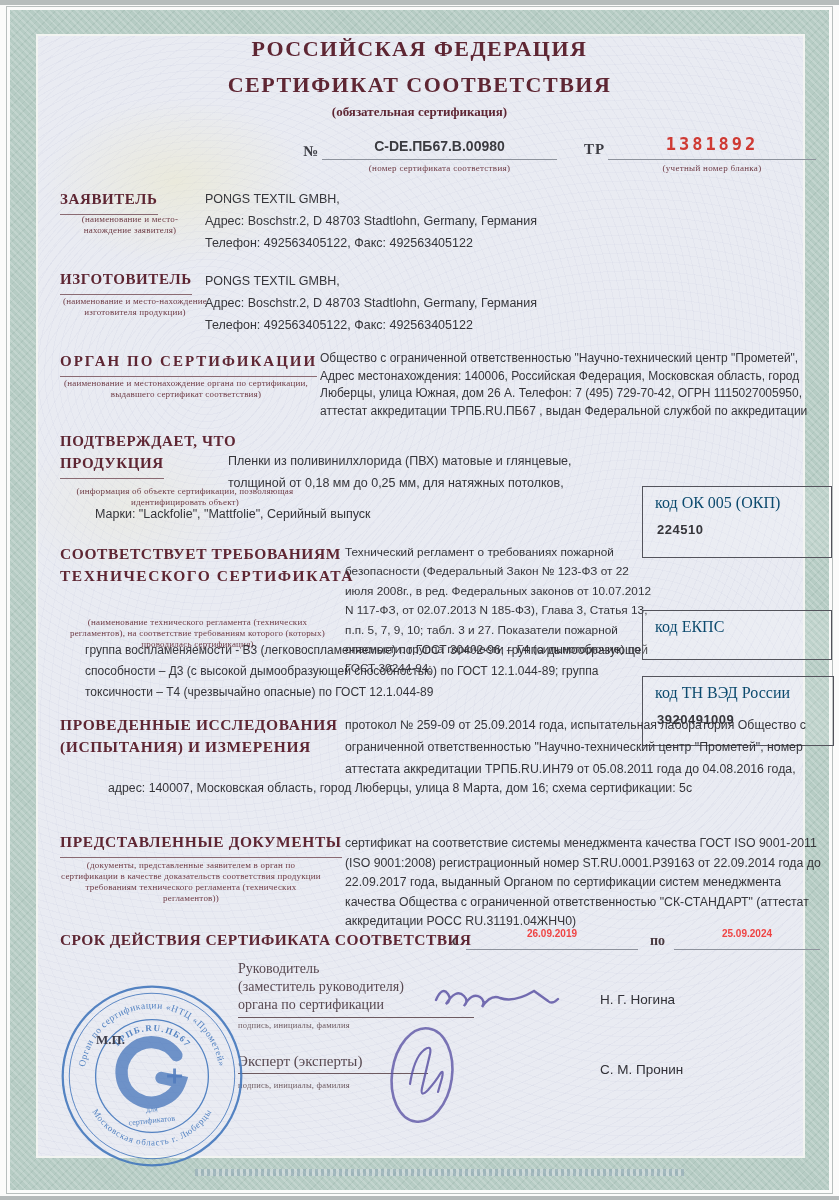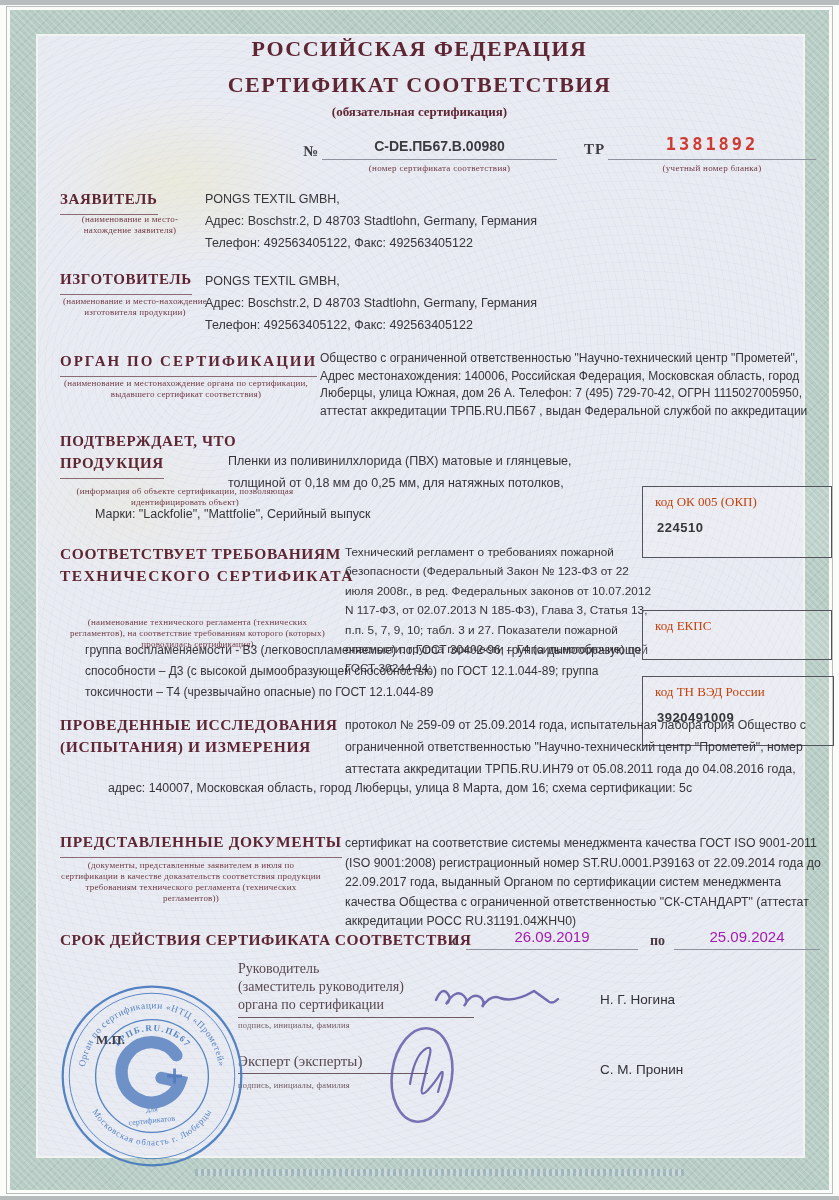--- a/index.html
+++ b/index.html
@@ -42,29 +42,29 @@
   .sec-head { font-size:15px; letter-spacing:0.6px; line-height:22px; }
   .sec-head.u { border-bottom:1px solid #8a6a72; padding-bottom:4px; }
   .sec-caption {
     font-family:"Liberation Serif", serif; color:#6d3a44; font-size:9px; line-height:11px; letter-spacing:0.2px;text-align:center;
   }
   .body-txt { font-size:12.5px; line-height:22px; color:#35353a; }
   .body-par { font-size:12px; line-height:17.5px; color:#35353a; }
   .underfield { border-bottom:1px solid #8d929c; text-align:center; }
   .fld-caption { font-family:"Liberation Serif", serif; color:#6d3a44; font-size:9px; text-align:center; letter-spacing:0.3px; }
   .code-box { border:1px solid #53535b; background:rgba(255,255,255,0.12); }
-  .code-label { font-family:"Liberation Serif", serif; color:#c2410c; font-size:13px; padding:7px 0 0 12px; }
+  .code-label { font-family:"Liberation Serif", serif; color:#0c4a6e; font-size:16px; padding:7px 0 0 12px; }
   .code-value { font-size:13px; font-weight:bold; color:#35353a; padding:10px 0 0 14px; letter-spacing:0.5px; }
   .role-txt { font-family:"Liberation Serif", serif; color:#574850; font-size:14px; line-height:18px; }
   .sig-caption { font-family:"Liberation Serif", serif; color:#6d5a60; font-size:8.5px; letter-spacing:0.2px; }
   .name-txt { font-size:13.5px; color:#303036; }
   .mp-label { font-family:"Liberation Serif", serif; font-weight:bold; font-size:13px; color:#3c3c4a; }
   .red-num { color:#cf3a33; font-weight:bold; font-size:17px; letter-spacing:3px; font-family:"DejaVu Sans Mono", monospace; }
   .num-val { font-size:14px; font-weight:bold; color:#3b3b40; }
-  .date-val { font-size:15px; font-weight:normal; color:#a21caf; }
+  .date-val { font-size:10px; font-weight:bold; color:#ef4444; }
 </style>
 </head>
 <body>
 
 <div class="cert">
   <div class="scan-edge-top"></div>
   <div class="outer-line"></div>
   <div class="green-band">
     <div class="microprint"></div>
   </div>
@@ -127,21 +127,21 @@
     <div class="code-label">код ТН ВЭД России</div>
     <div class="code-value">3920491009</div>
   </div>
 
   <div class="abs h-main sec-head" style="left:60px; top:714px; font-size:15.5px;">ПРОВЕДЕННЫЕ ИССЛЕДОВАНИЯ</div>
   <div class="abs h-main sec-head" style="left:60px; top:736px; font-size:15.5px;">(ИСПЫТАНИЯ) И ИЗМЕРЕНИЯ</div>
   <div class="abs body-par" style="left:345px; top:714px; width:492px; font-size:12.3px; line-height:22px;">протокол № 259-09 от 25.09.2014 года, испытательная лаборатория Общество с ограниченной ответственностью "Научно-технический центр "Прометей", номер аттестата аккредитации ТРПБ.RU.ИН79 от 05.08.2011 года до 04.08.2016 года,</div>
   <div class="abs body-par" style="left:108px; top:780px; width:660px; font-size:12.3px;">адрес: 140007,  Московская область, город Люберцы, улица 8 Марта, дом 16; схема сертификации: 5с</div>
 
   <div class="abs h-main sec-head u" style="left:60px; top:831px; font-size:15.5px;">ПРЕДСТАВЛЕННЫЕ ДОКУМЕНТЫ</div>
-  <div class="abs sec-caption" style="left:60px; top:860px; width:262px;">(документы, представленные заявителем в июля по сертификации в качестве доказательств соответствия продукции требованиям технического регламента (технических регламентов))</div>
+  <div class="abs sec-caption" style="left:60px; top:860px; width:262px;">(документы, представленные заявителем в орган по сертификации в качестве доказательств соответствия продукции требованиям технического регламента (технических регламентов))</div>
   <div class="abs body-par" style="left:345px; top:834px; width:485px; font-size:12.3px; line-height:19.5px;">сертификат на соответствие системы менеджмента качества ГОСТ ISO 9001-2011 (ISO 9001:2008) регистрационный номер ST.RU.0001.P39163 от 22.09.2014 года до 22.09.2017 года, выданный Органом по сертификации систем менеджмента качества Общества с ограниченной ответственностью "СК-СТАНДАРТ" (аттестат аккредитации РОСС RU.31191.04ЖНЧ0)</div>
 
   <div class="abs h-main" style="left:60px; top:931px; font-size:15.5px; letter-spacing:0.4px;">СРОК ДЕЙСТВИЯ СЕРТИФИКАТА СООТВЕТСТВИЯ</div>
   <div class="abs serif" style="left:452px; top:933px; font-size:14px; font-weight:bold; color:#4a3a40;">с</div>
   <div class="abs underfield date-val" style="left:466px; top:928px; width:172px; height:22px;">26.09.2019</div>
   <div class="abs serif" style="left:650px; top:933px; font-size:14px; font-weight:bold; color:#4a3a40;">по</div>
   <div class="abs underfield date-val" style="left:674px; top:928px; width:146px; height:22px;">25.09.2024</div>
 
   <div class="abs" style="left:238px; top:960px; width:236px; border-bottom:1px solid #6d5a60; padding-bottom:3px;">
     <div class="role-txt">Руководитель</div>

